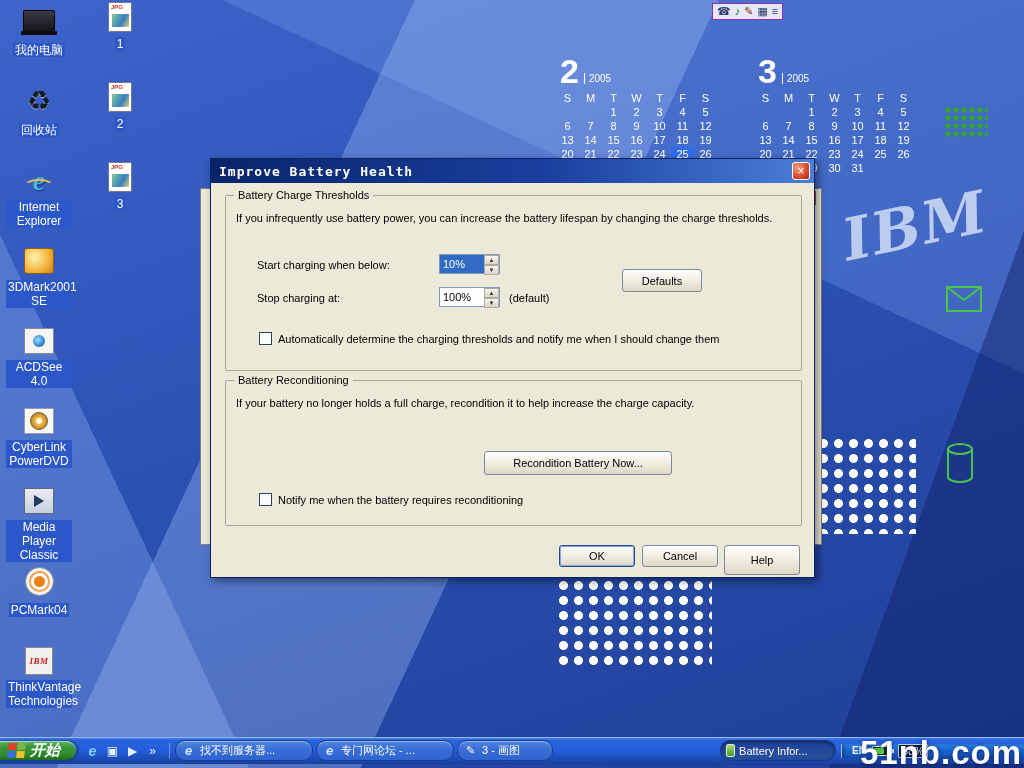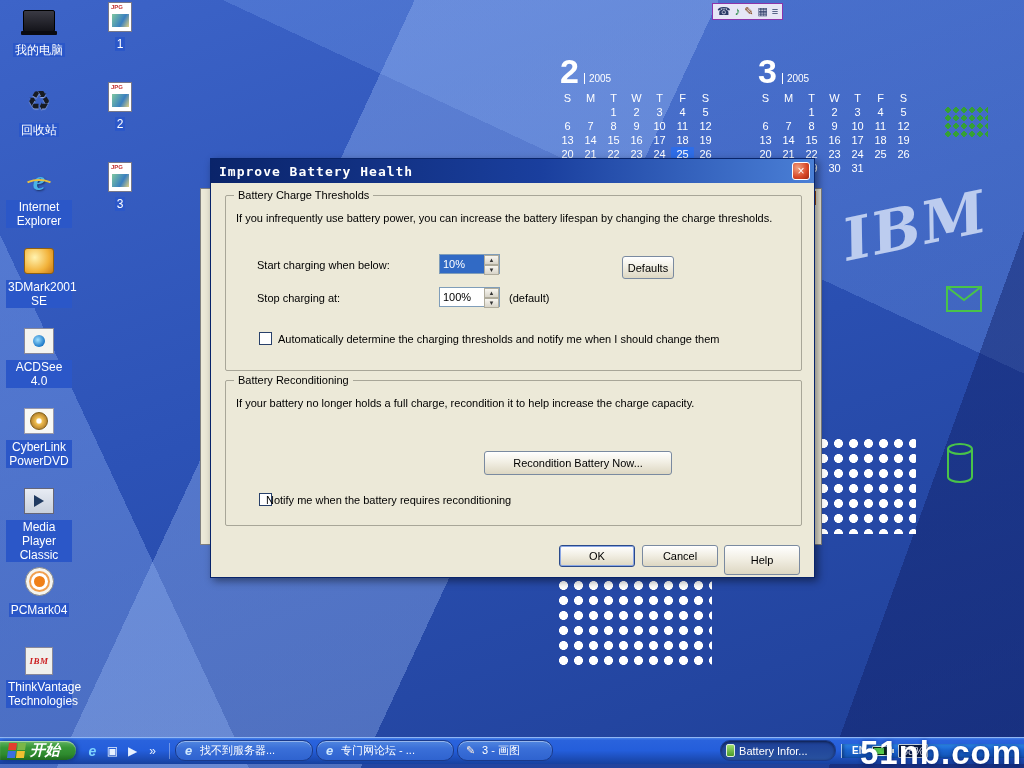--- a/index.html
+++ b/index.html
@@ -77,31 +77,31 @@
   .lab2{left:31px;top:96px}
   .spin{position:absolute;width:61px;height:20px;background:#fff;border:1px solid #7f9db9;display:flex}
   .spin1{left:213px;top:58px}
   .spin2{left:213px;top:91px}
   .val{flex:1;padding:3px 2px 0 3px}
   .val.sel{background:#316ac5;color:#fff}
   .sbtns{width:15px;display:flex;flex-direction:column}
   .sb{flex:1;background:linear-gradient(#f8f6f0,#d8d4c8);border:1px solid #b0ac9c;font-size:6px;line-height:8px;text-align:center;color:#333;cursor:pointer}
   .defnote{position:absolute;left:283px;top:96px}
   .btn{position:absolute;font-size:11px;font-family:"Liberation Sans",sans-serif;background:linear-gradient(#ffffff,#f2efe4 45%,#ddd7c2);border:1px solid #7a8aa0;border-radius:3px;color:#000;cursor:pointer}
-  .defaults{left:396px;top:60px;width:52px;height:23px}
+  .defaults{left:396px;top:73px;width:80px;height:23px}
   .recondition{left:258px;top:70px;width:188px;height:24px}
   .ok{left:348px;top:362px;width:76px;height:22px;border:1px solid #2a4a8a;box-shadow:0 0 0 1px #8aa6e4 inset}
   .cancel{left:431px;top:362px;width:76px;height:22px}
   .help{left:513px;top:362px;width:76px;height:30px}
   .cb{position:absolute;width:13px;height:13px;background:#fff;border:1px solid #28406a;cursor:pointer}
   .cb1{left:33px;top:136px}
   .cb2{left:33px;top:112px}
   .cblab{position:absolute;line-height:13px}
   .cblab1{left:52px;top:137px;width:510px}
-  .cblab2{left:40px;top:113px;width:510px}
+  .cblab2{left:52px;top:113px;width:510px}
   
   .taskbar{position:absolute;left:0;bottom:4px;width:1024px;height:27px;z-index:20;display:flex;align-items:center;background:linear-gradient(#4f8df0 0%,#2a63dd 12%,#245edb 50%,#17419f 100%);box-shadow:inset 0 1px 0 rgba(255,255,255,.4)}
   .start{display:flex;align-items:center;gap:5px;padding:0 16px 0 8px;background:linear-gradient(#63b463,#379637 35%,#2e8b2e 70%,#1e6b1e);border-radius:0 10px 10px 0;box-shadow:inset 0 1px 1px rgba(255,255,255,.5),2px 0 4px rgba(0,0,0,.35);color:#fff;font-size:15px;font-weight:bold;font-style:italic;cursor:pointer}
   .flag{display:grid;grid-template:7px 7px/8px 8px;gap:1px;transform:skewX(-8deg)}
   .flag i{display:block}
   .fr{background:#e33e2e}.fg{background:#7ab648}.fb{background:#3a6ee0}.fy{background:#f0c030}
   .ql{display:flex;align-items:center;gap:5px;padding:0 9px;border-right:1px solid rgba(255,255,255,.35)}
   .qli{width:15px;text-align:center;font-size:12px;color:#e8f2ff;cursor:pointer}
   .qli:first-child{color:#7fd4ff;font-weight:bold;font-style:italic;font-size:14px}
   .tasks{flex:1;display:flex;align-items:center;gap:3px;padding:0 5px}

